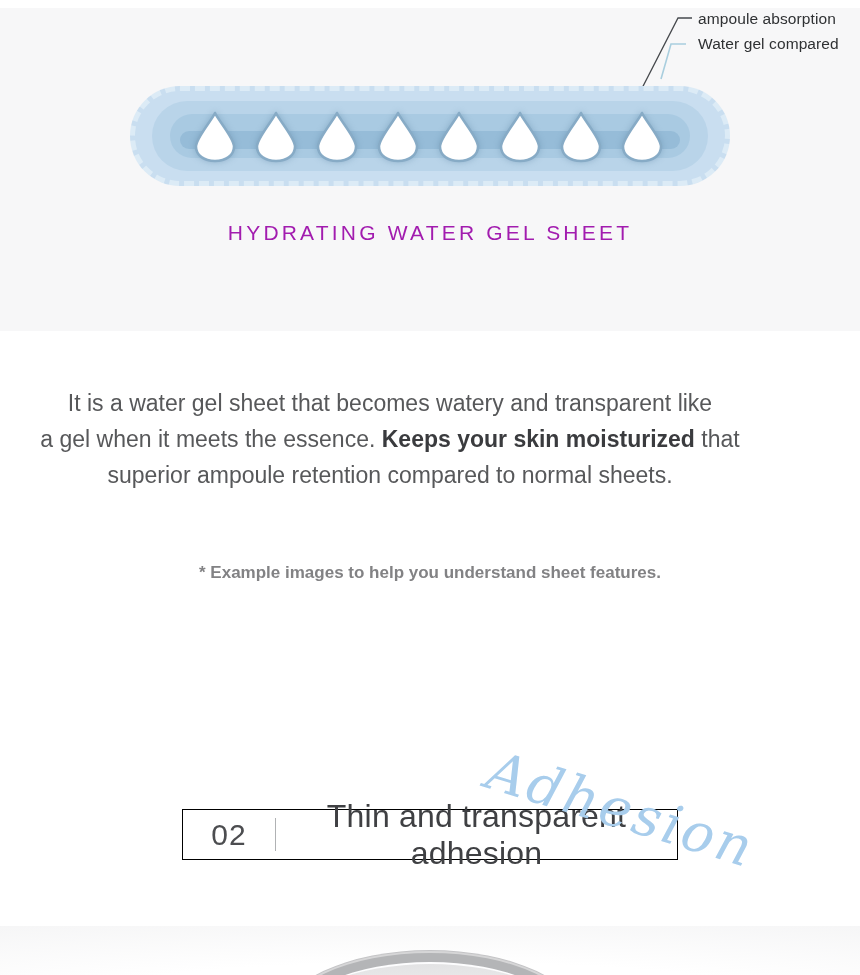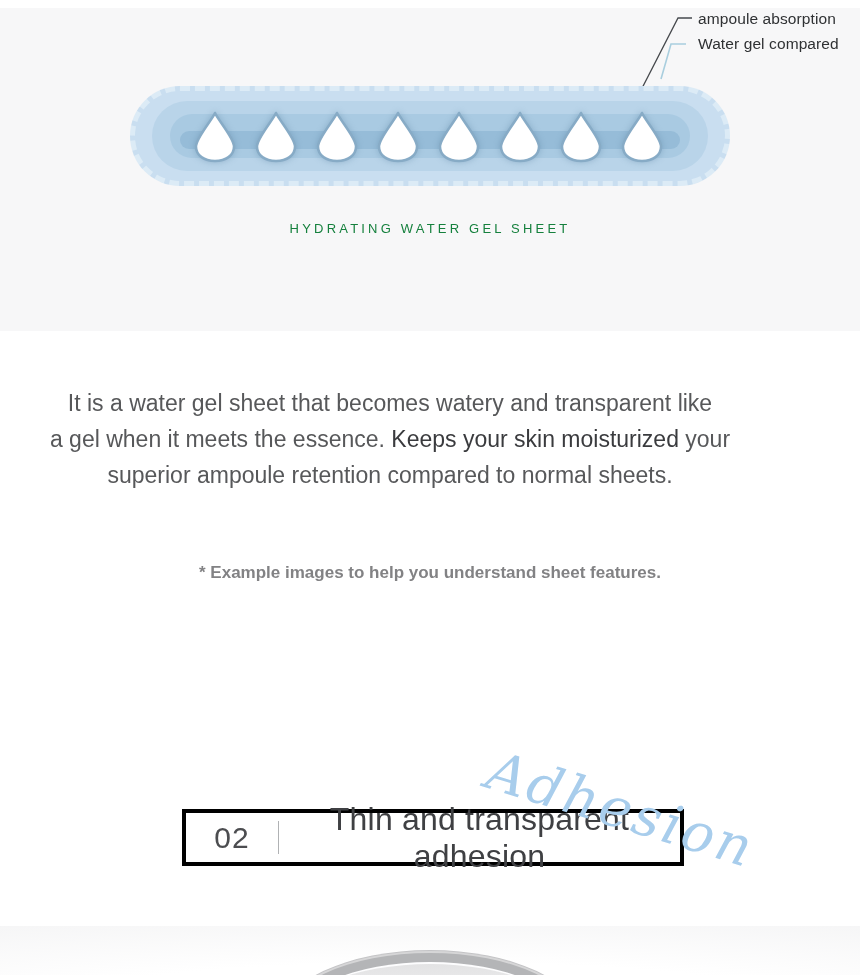--- a/index.html
+++ b/index.html
@@ -45,48 +45,48 @@
     position:absolute; left:50px; right:50px; top:45px; height:18px;
     background:var(--sheet-bar, #96bcd8); border-radius:9px;
   }
   .droplet-row {
     position:absolute; left:62px; top:25px; display:flex; gap:15px;
   }
   .droplet-row svg { filter:drop-shadow(0 0 3px rgba(84,126,158,0.38)); }
 
   .sheet-caption {
     position:absolute; left:0; top:213px; width:860px; text-align:center;
-    font-size:13px; letter-spacing:3.2px; color:#15803d;
+    font-size:21px; letter-spacing:3.2px; color:#a21caf;
   }
 
   
   .main-section {
     position:absolute; left:0; top:323px; width:860px; height:595px;
     background:#ffffff;
   }
   .description-paragraph {
     position:absolute; left:0; top:54px; width:780px; text-align:center;
     font-size:23px; line-height:36px; color:#57585a; font-weight:400;
   }
   .description-paragraph .line { white-space:nowrap; }
-  .description-paragraph b { color:#3a3b3e; font-weight:400; }
+  .description-paragraph b { color:#3a3b3e; font-weight:700; }
   .example-note {
     position:absolute; left:0; top:232px; width:860px; text-align:center;
     font-size:17px; font-weight:700; color:#828284;
   }
   .adhesion-script {
     position:absolute; left:498px; top:408px; width:270px; z-index:3;
     font-family:"DejaVu Serif", serif; font-style:italic;
     font-size:54px; letter-spacing:3px; color:var(--script-blue, #a8cdec);
     transform:rotate(17deg); transform-origin:left top;
     pointer-events:none;
   }
   .section-header-box {
     position:absolute; left:182px; top:478px; width:494px; height:49px;
-    border:4px solid #000000; background:#ffffff; z-index:2;
+    border:1px solid #000000; background:#ffffff; z-index:2;
     display:flex; align-items:center;
   }
   .section-number {
     width:92px; text-align:center; font-size:30px; color:#4c4d50;
     letter-spacing:1px;
   }
   .section-divider { width:1px; height:33px; background:#b0b2b4; }
   .section-title {
     flex:1; text-align:center; font-size:32px; color:#3f4043;
     letter-spacing:0.2px;
@@ -160,21 +160,21 @@
         </div>
     </div>
 
     <div class="sheet-caption">HYDRATING WATER GEL SHEET</div>
   </div>
 
   <div class="main-section">
 
     <div class="description-paragraph">
       <div class="line">It is a water gel sheet that becomes watery and transparent like</div>
-      <div class="line"><span>a gel when it meets the essence. </span><b>Keeps your skin moisturized</b><span> your</span></div>
+      <div class="line"><span>a gel when it meets the essence. </span><b>Keeps your skin moisturized</b><span> that</span></div>
       <div class="line">superior ampoule retention compared to normal sheets.</div>
     </div>
 
     <div class="example-note">* Example images to help you understand sheet features.</div>
 
     <div class="adhesion-script">Adhesion</div>
 
     <div class="section-header-box">
       <div class="section-number">02</div>
       <div class="section-divider"></div>

